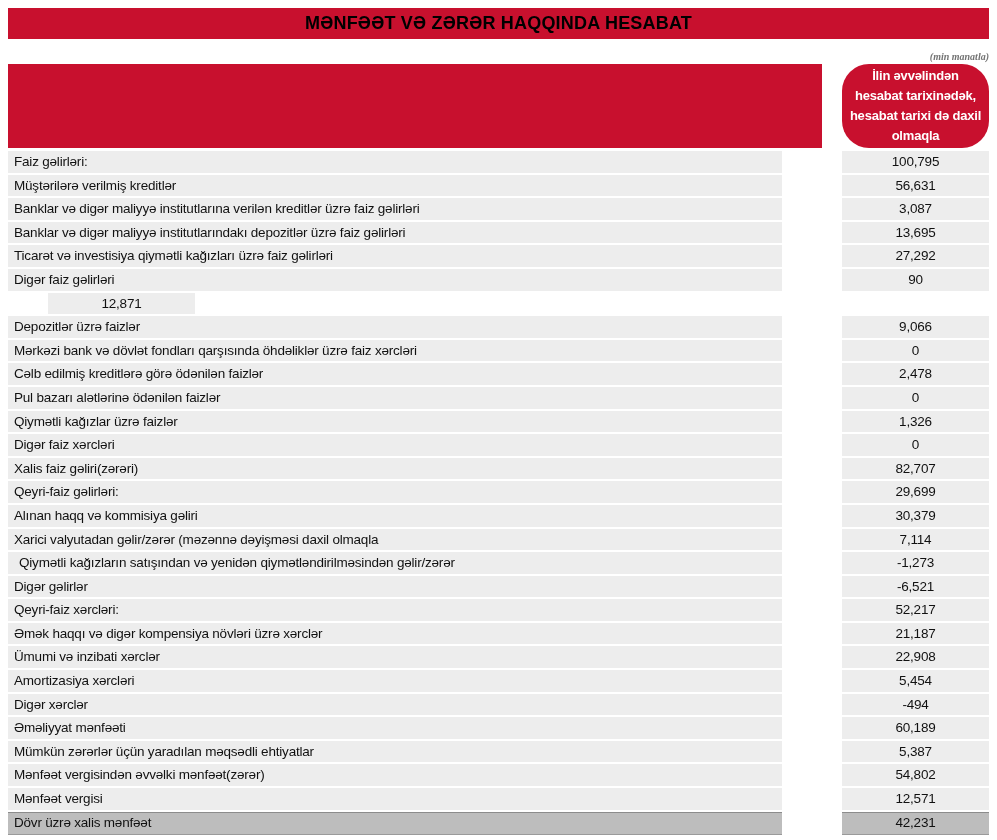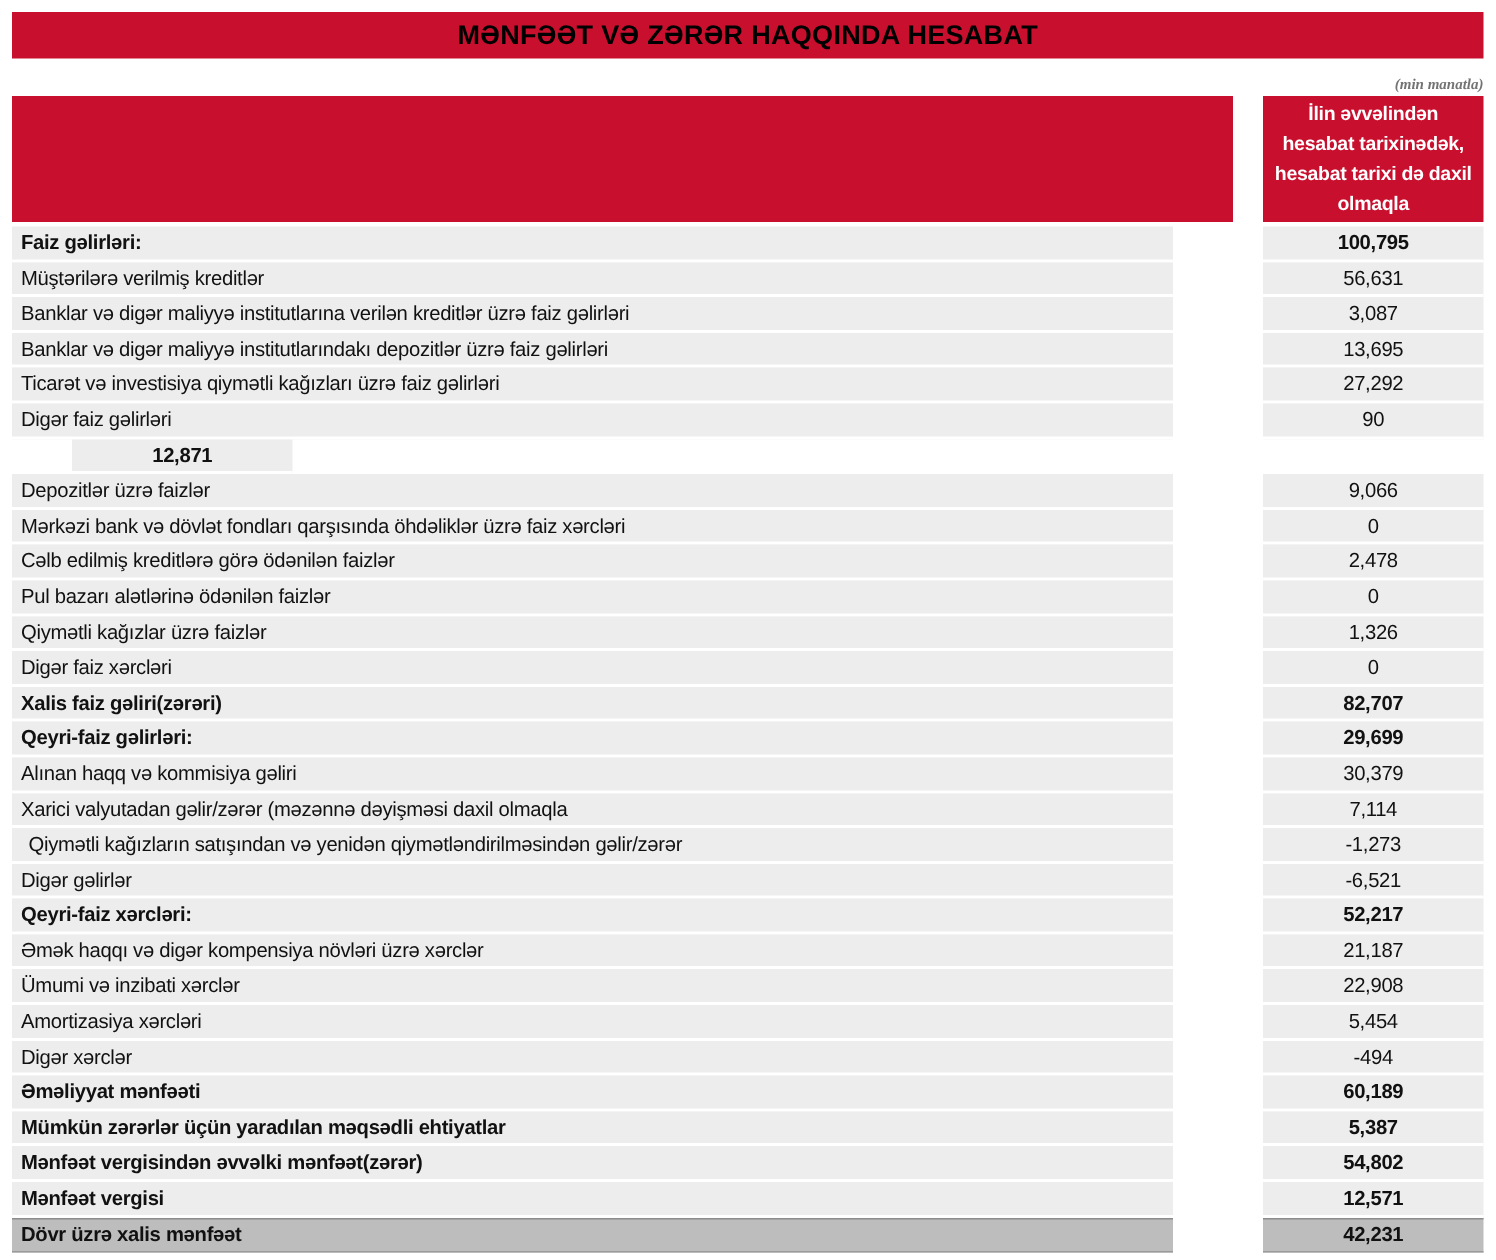--- a/index.html
+++ b/index.html
@@ -63,20 +63,21 @@
     color: #ffffff;
     font-weight: bold;
     font-size: 13px;
     line-height: 20px;
     text-align: center;
     display: flex;
     align-items: center;
     justify-content: center;
     white-space: pre-line;
     letter-spacing: -0.2px;
+    border-radius: 27px;
   }
   
   .tbody { width: 100%; }
   .row {
     display: flex;
     gap: 20px;
     height: 23.6px;
   }
   .row .cell {
     background: var(--row-bg);
@@ -89,21 +90,21 @@
   }
   .row .label-cell {
     flex: 1;
     padding-left: 6px;
   }
   .row .value-cell {
     width: 147px;
     text-align: center;
     margin-left: 40px;
   }
-  .row.bold .cell { font-weight: bold; }
+  .row.bold .cell { font-weight: normal; }
   .row.indent .label-cell { padding-left: 11px; }
   .row.total .cell {
     background: var(--total-bg);
     border-top: 1px solid #8c8c8c;
     border-bottom: 1px solid #9a9a9a;
     line-height: 20px;
   }
 </style>
 </head>
 <body style="--red: #C8102E; --row-bg: #EDEDED; --total-bg: #BDBDBD;">

